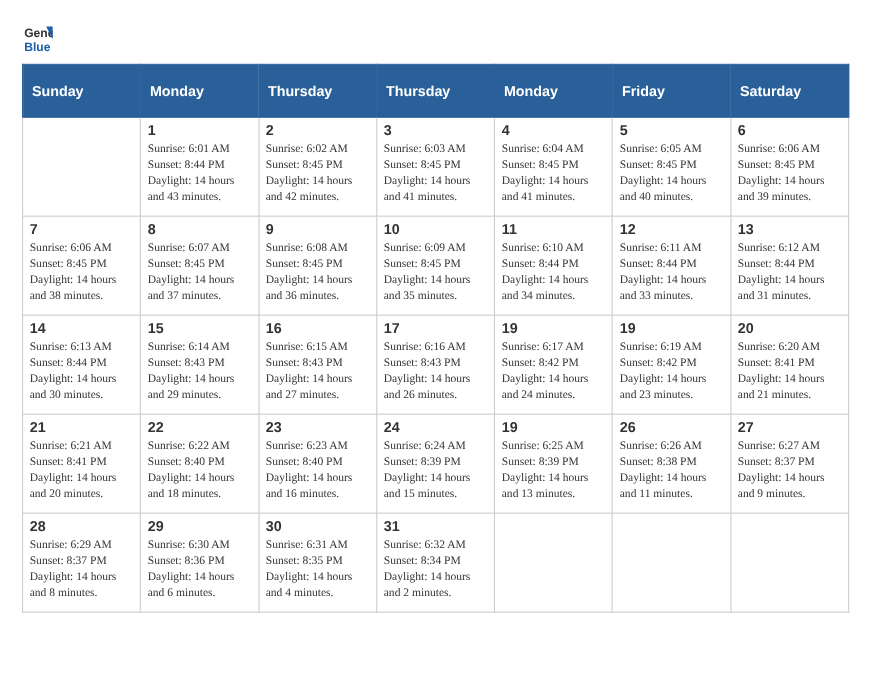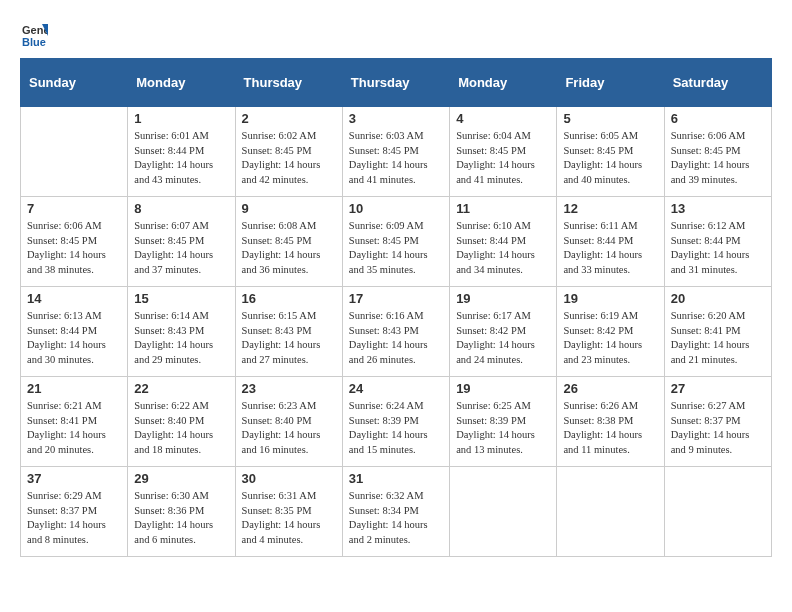--- a/index.html
+++ b/index.html
@@ -237,21 +237,21 @@
           <span class="day-number">26</span>
           <div class="day-info">Sunrise: 6:26 AM<br>Sunset: 8:38 PM<br>Daylight: 14 hours<br>and 11 minutes.</div>
         </td>
         <td>
           <span class="day-number">27</span>
           <div class="day-info">Sunrise: 6:27 AM<br>Sunset: 8:37 PM<br>Daylight: 14 hours<br>and 9 minutes.</div>
         </td>
       </tr>
       <tr class="week-row">
         <td>
-          <span class="day-number">37</span>
+          <span class="day-number">28</span>
           <div class="day-info">Sunrise: 6:29 AM<br>Sunset: 8:37 PM<br>Daylight: 14 hours<br>and 8 minutes.</div>
         </td>
         <td>
           <span class="day-number">29</span>
           <div class="day-info">Sunrise: 6:30 AM<br>Sunset: 8:36 PM<br>Daylight: 14 hours<br>and 6 minutes.</div>
         </td>
         <td>
           <span class="day-number">30</span>
           <div class="day-info">Sunrise: 6:31 AM<br>Sunset: 8:35 PM<br>Daylight: 14 hours<br>and 4 minutes.</div>
         </td>

